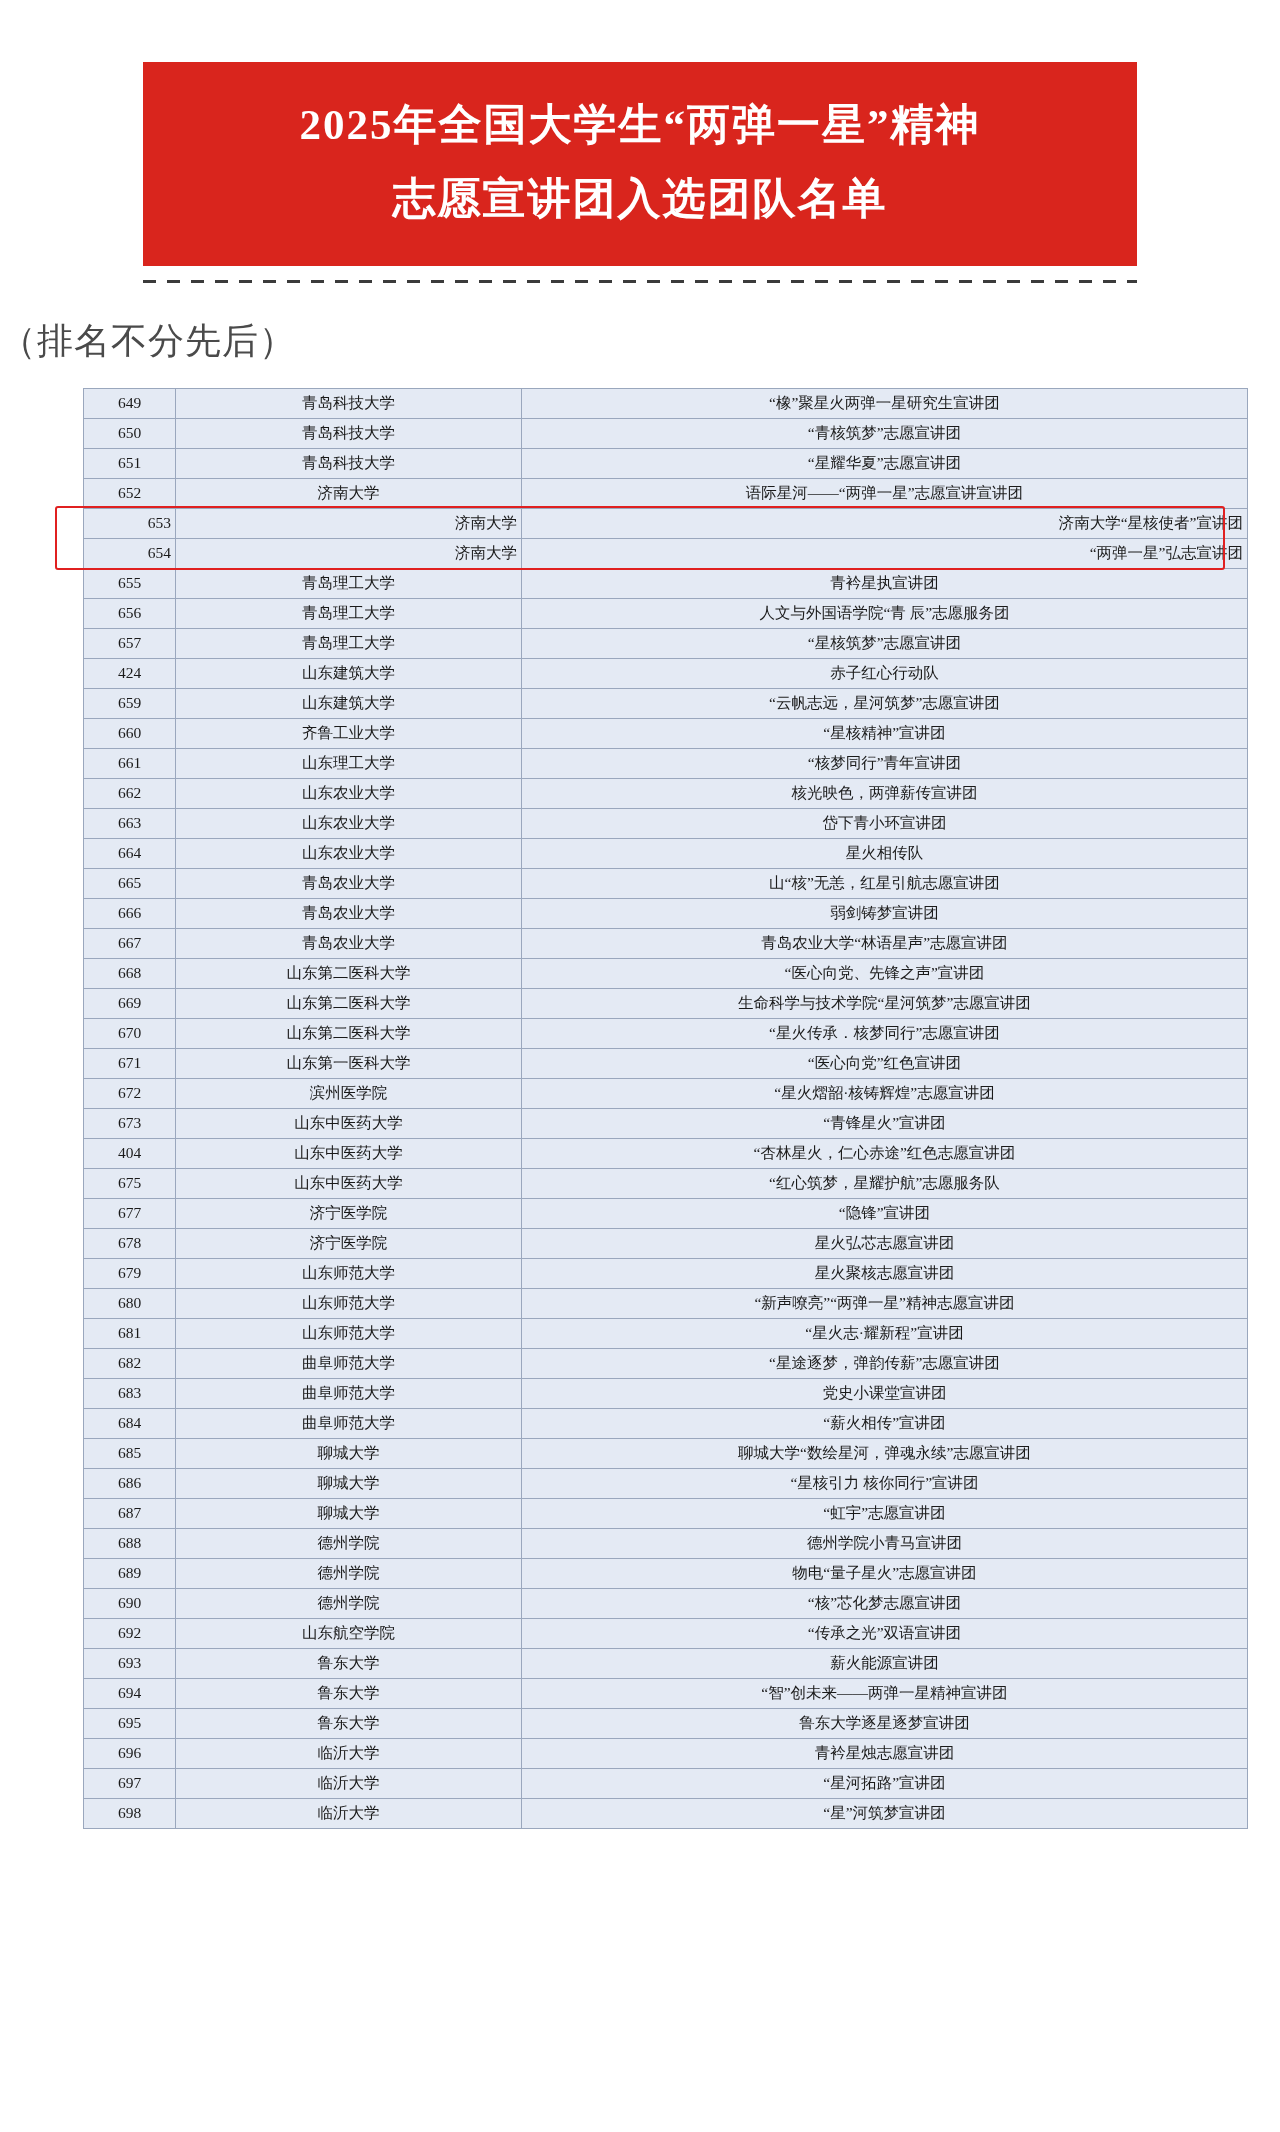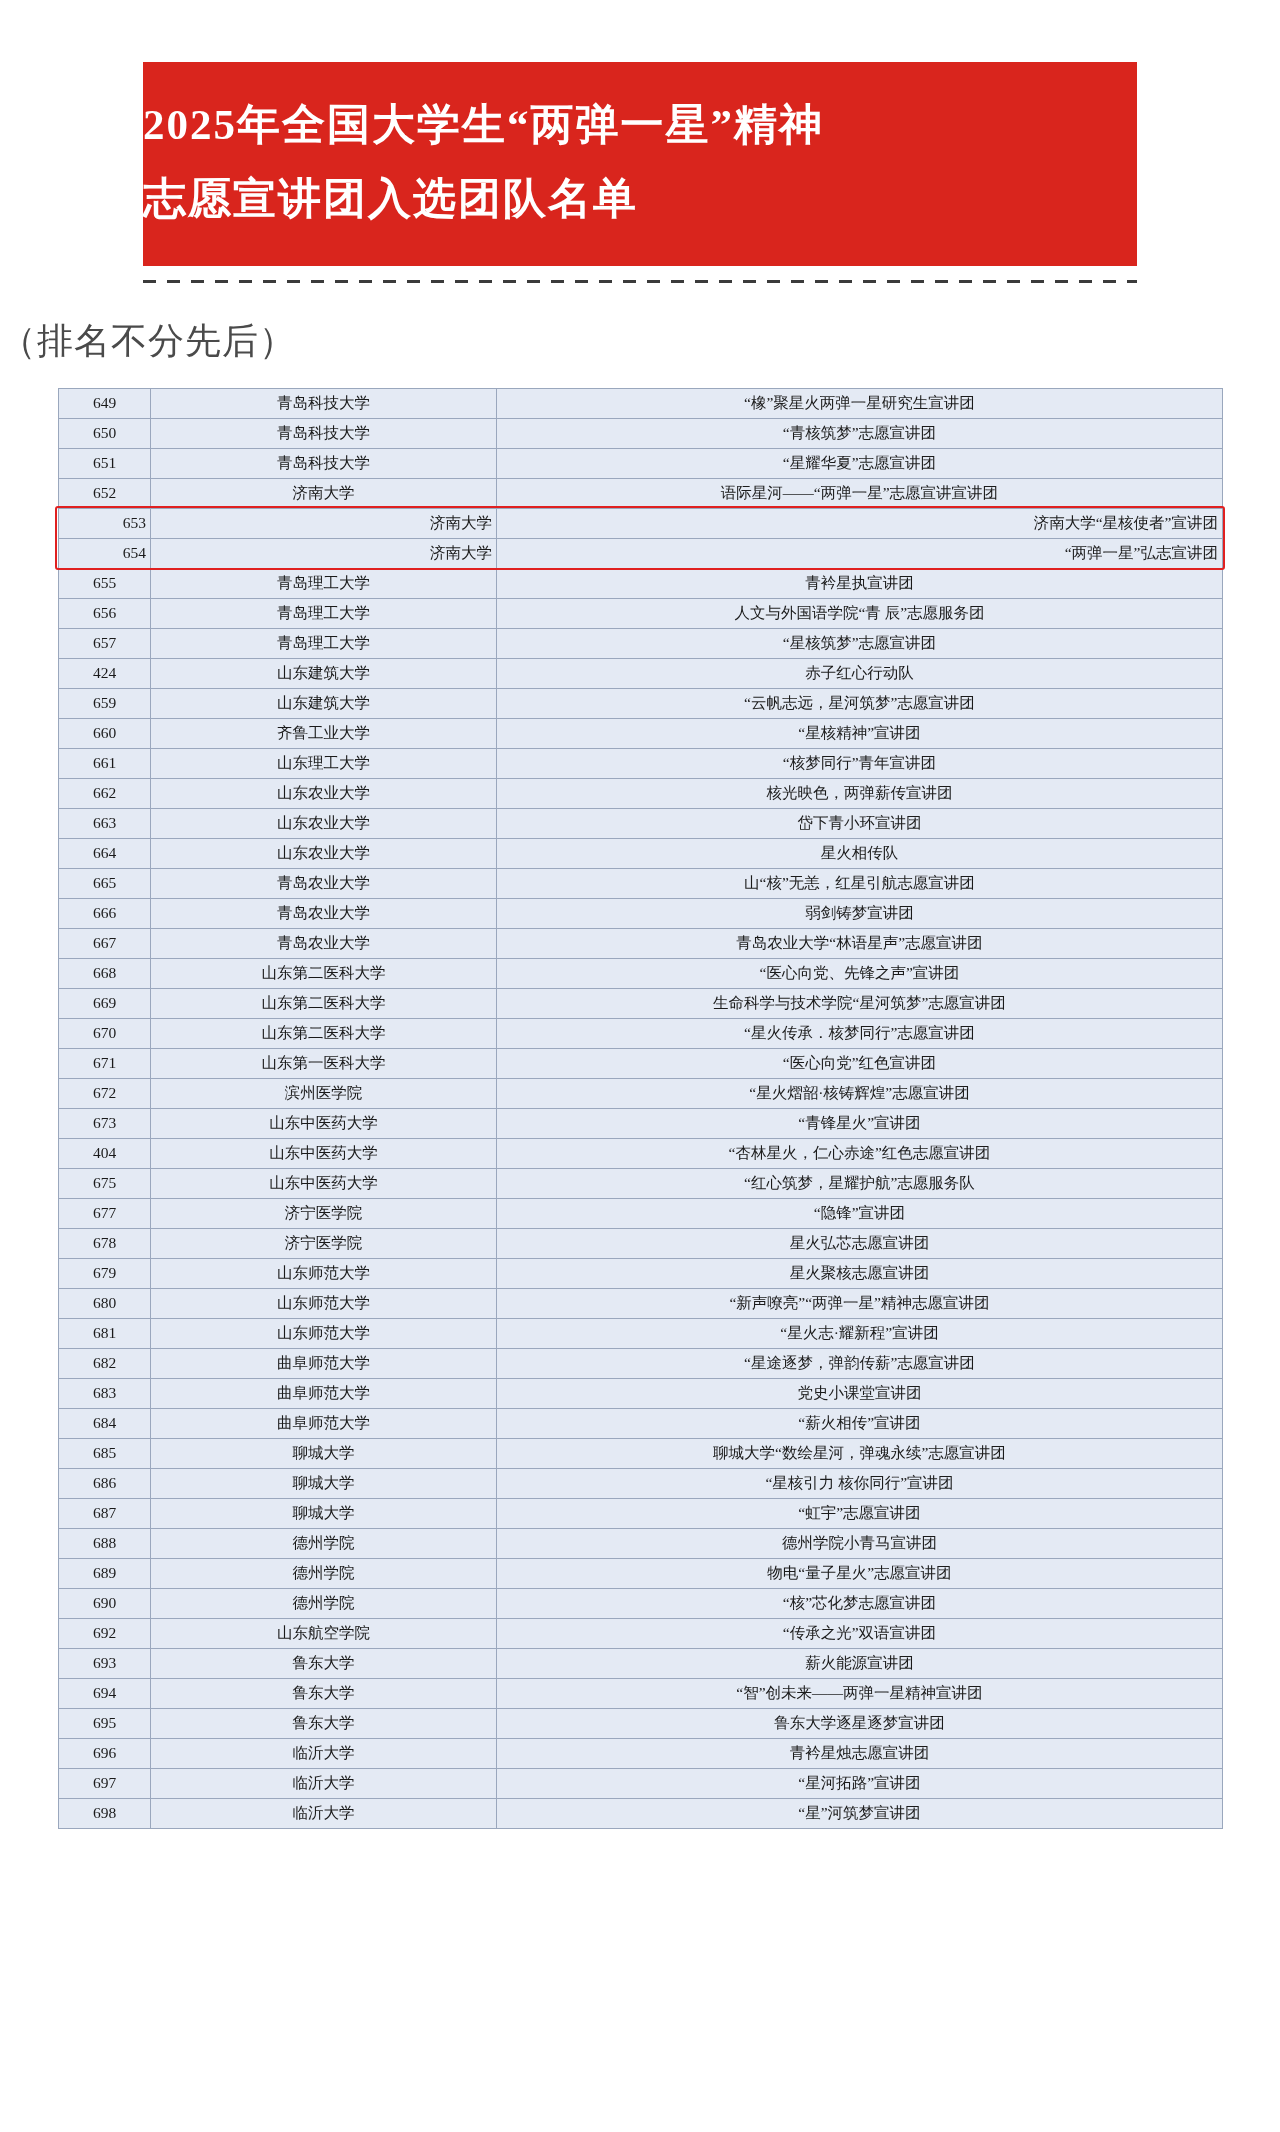--- a/index.html
+++ b/index.html
@@ -19,20 +19,21 @@
     background: #fff;
     box-sizing: border-box;
   }
   
   .banner {
     margin: 62px auto 0 auto;
     width: 994px;
     background: #d9251d;
     padding: 26px 0 30px 0;
     box-sizing: border-box;
+    text-align: center;
   }
   .banner .line {
     color: #ffffff;
     font-size: 43px;
     font-weight: bold;
     letter-spacing: 2px;
     line-height: 1.72;
     font-family: "Liberation Serif", "DejaVu Serif", serif;
   }
   .dashes {
@@ -53,20 +54,21 @@
   .table-wrap {
     width: 1164px;
     margin: 0 auto;
     position: relative;
   }
   table.list {
     border-collapse: collapse;
     width: 100%;
     table-layout: fixed;
     font-family: "Liberation Serif", "DejaVu Serif", serif;
+    margin-left: 25px;
   }
   table.list td {
     border: 1px solid #9aa7bd;
     background: #e4eaf4;
     height: 30px;
     font-size: 15.5px;
     color: #1a1a1a;
     text-align: center;
     vertical-align: middle;
     padding: 2px 4px;

